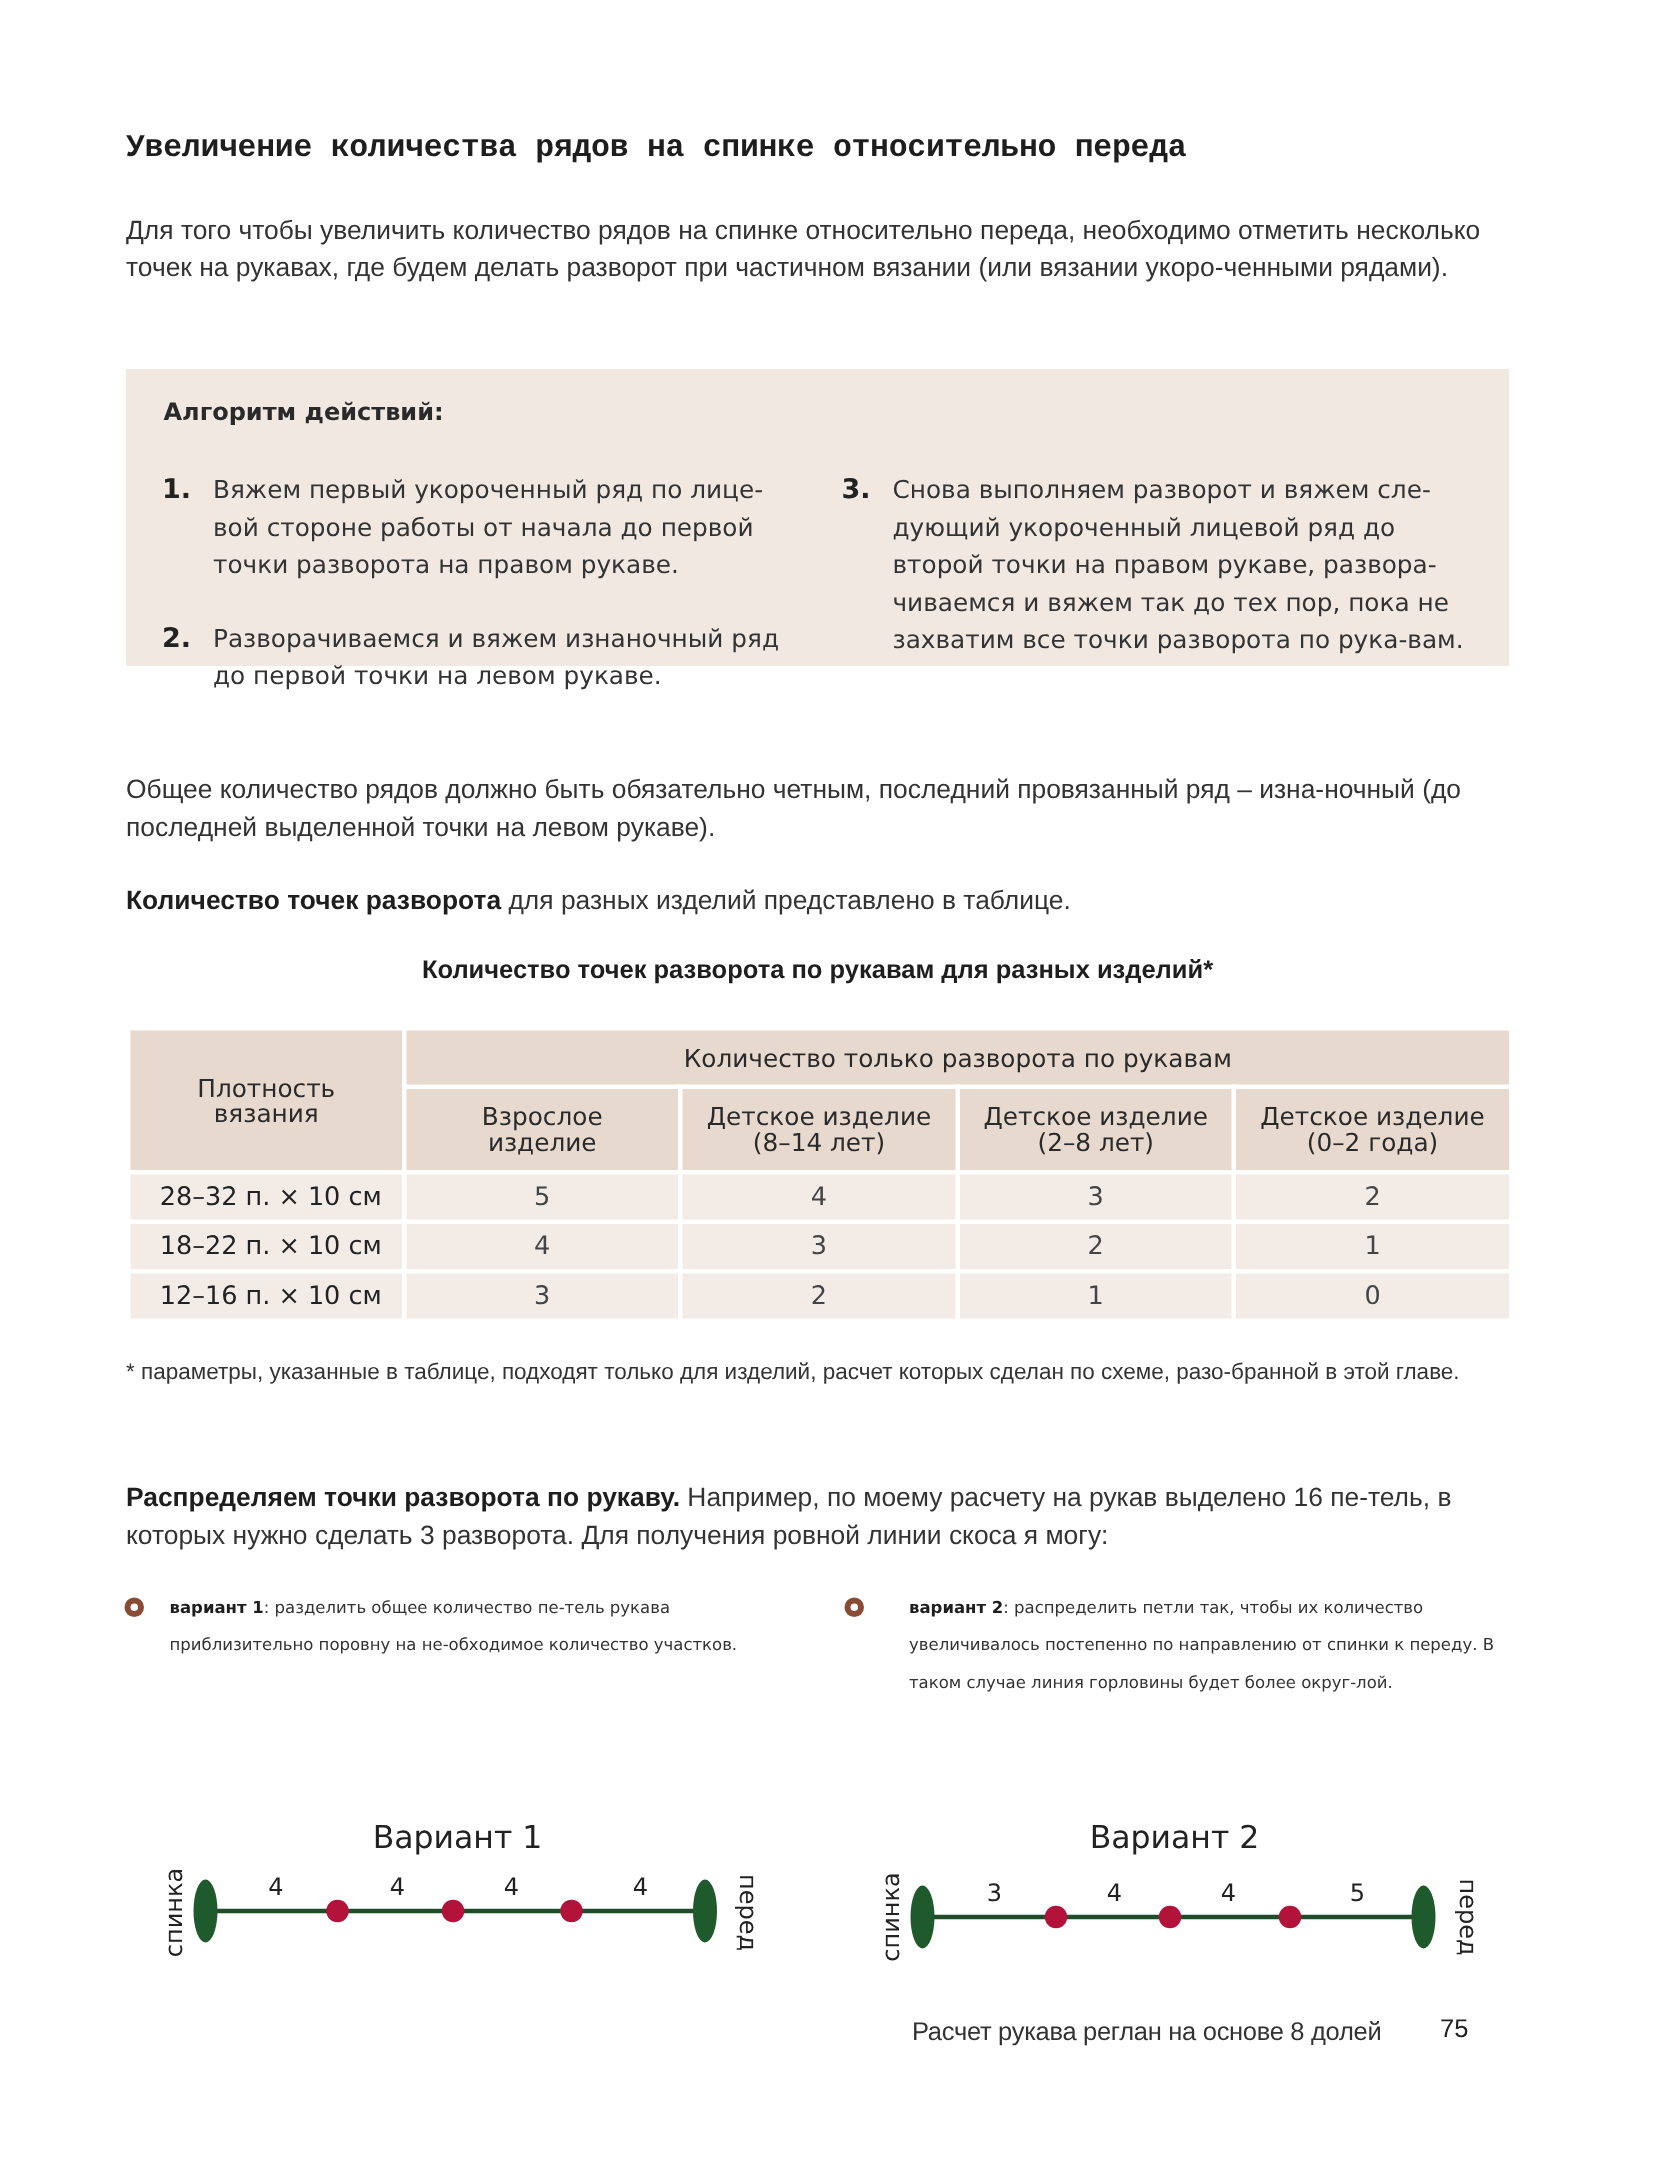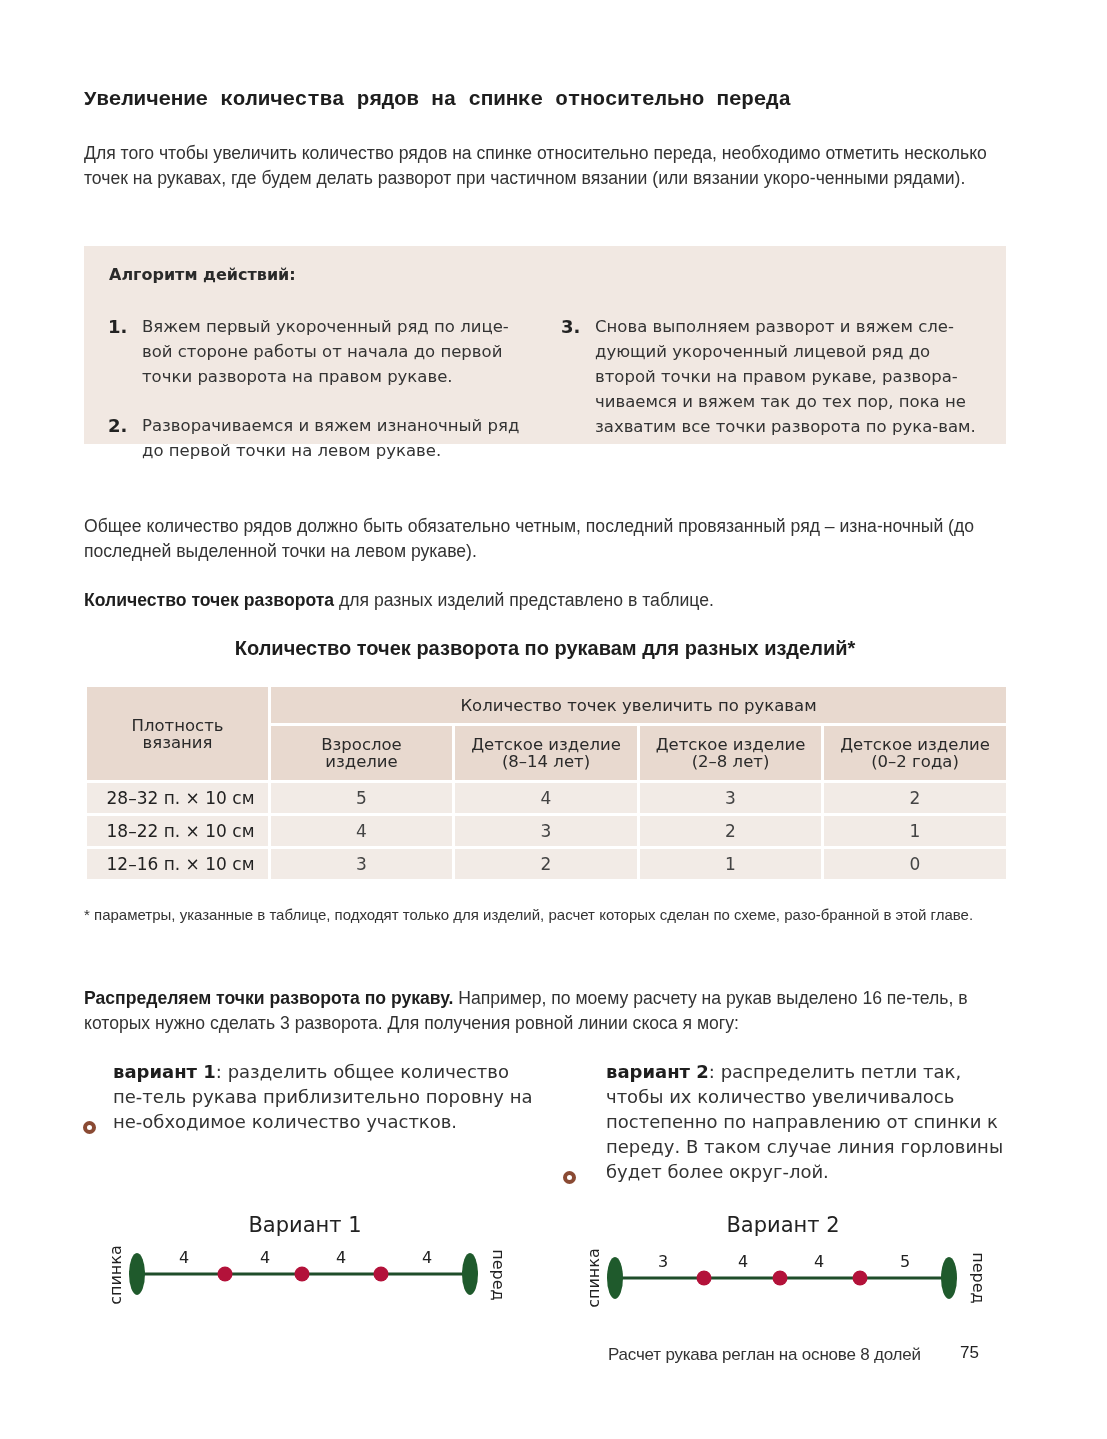--- a/index.html
+++ b/index.html
@@ -37,21 +37,21 @@
   .para {
     position: absolute; left: 84px; width: 920px;
     font-family: "Liberation Sans", sans-serif; font-size: 17.6px; line-height: 25px; color: #333;
   }
   .para b { color: #1e1e1e; }
   .p-even { top: 514px; }
   .p-count { top: 588px; }
 
   .table-title {
     position: absolute; left: 84px; top: 637px; width: 922px; text-align: center;
-    font-family: "Liberation Sans", sans-serif; font-weight: bold; font-size: 20px; color: #1e1e1e;
+    font-family: "Liberation Sans", sans-serif; font-weight: bold; font-size: 17px; color: #1e1e1e;
   }
 
   table.pts {
     position: absolute; left: 84px; top: 684px; width: 922px;
     border-collapse: collapse; table-layout: fixed;
   }
   table.pts th, table.pts td { border: 3px solid #ffffff; }
   table.pts th {
     background: #e8d9cf; font-weight: normal; color: #2a2a2a; font-size: 16.5px; line-height: 17px;
   }
@@ -63,21 +63,21 @@
   table.pts td.density { text-align: center; padding-left: 6px; color: #222; }
 
   .footnote {
     position: absolute; left: 84px; top: 902px; width: 920px;
     font-family: "Liberation Sans", sans-serif; font-size: 15px; line-height: 25px; color: #333;
   }
 
   .p-distrib { top: 986px; }
 
   .variant {
-    position: absolute; display: flex; font-size: 18px; line-height: 25px; color: #333; align-items: flex-end;
+    position: absolute; display: flex; font-size: 11px; line-height: 25px; color: #333;
   }
   .variant b { color: #1e1e1e; }
   .bullet {
     width: 13px; height: 13px; border-radius: 50%; border: 4px solid #8a4a33;
     margin-top: 6px; margin-right: 17px; flex-shrink: 0;
   }
   .variant-1 { left: 83px; top: 1059px; width: 450px; }
   .variant-2 { left: 563px; top: 1059px; width: 445px; gap: 13px; }
 
   .diagram { position: absolute; width: 420px; height: 120px; }
@@ -127,21 +127,21 @@
   <colgroup>
     <col style="width:184px">
       <col style="width:184px">
       <col style="width:185px">
       <col style="width:184px">
       <col style="width:185px">
   </colgroup>
   <thead>
     <tr>
       <th rowspan="2" style="padding:0 30px;">Плотность вязания</th>
-      <th colspan="4" class="th-top">Количество точек увеличить по рукавам</th>
+      <th colspan="4" class="th-top">Количество только разворота по рукавам</th>
     </tr>
     <tr>
       <th class="th-sub">
           <div>Взрослое</div>
           <div>изделие</div>
         </th>
       <th class="th-sub">
           <div>Детское изделие</div>
           <div>(8–14 лет)</div>
         </th>

